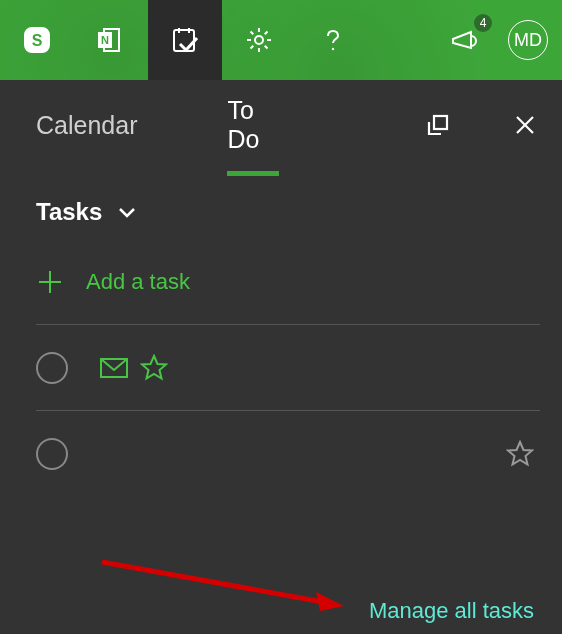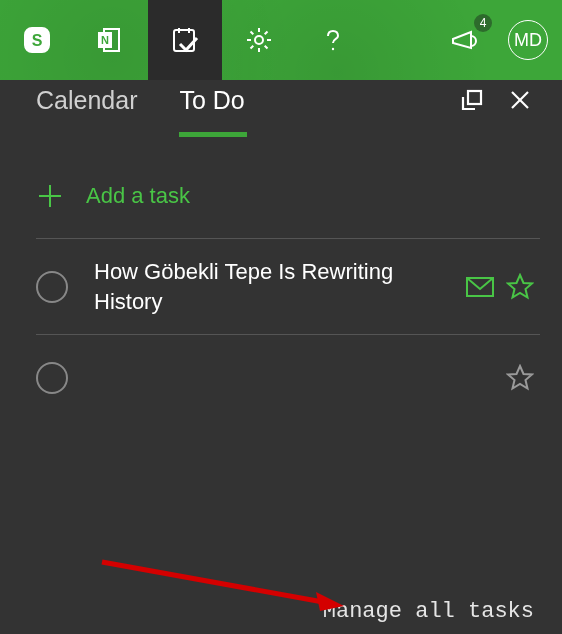--- a/index.html
+++ b/index.html
@@ -62,22 +62,23 @@
     top: 80px;
     left: 10px;
     right: 0;
     bottom: 0;
     background: #333333;
     color: #ffffff;
     padding: 0 22px 0 26px;
   }
   .tabs-row {
     display: flex;
-    align-items: flex-start;
+    align-items: center;
     height: 90px;
+    gap: 48px;
   }
   .tab {
     font-size: 25px;
     color: #d0d0d0;
     margin-right: 42px;
     cursor: pointer;
     position: relative;
     padding: 6px 0;
   }
   .tab.active {
@@ -158,24 +159,23 @@
     justify-content: center;
     cursor: pointer;
   }
   .row-icn svg { stroke: #49c546; fill: none; stroke-width: 2; }
   .row-icn.grey svg { stroke: #9a9a9a; }
 
   .manage-link {
     position: absolute;
     right: 28px;
     bottom: 10px;
-    color: #e5e5e5;
+    color: #5eead4;
     font-size: 22px;
     cursor: pointer;
-    font-family: Liberation Mono, monospace;
   }
 
   
   .arrow {
     position: absolute;
     left: 88px;
     bottom: 18px;
     pointer-events: none;
   }
 </style>
@@ -250,34 +250,39 @@
       </svg>
     </div>
     <div class="tabs-icn">
       <svg width="24" height="24" viewBox="0 0 24 24">
         <line x1="4" y1="4" x2="20" y2="20"></line>
         <line x1="20" y1="4" x2="4" y2="20"></line>
       </svg>
     </div>
   </div>
 
+  <div class="list-hdr">
+    <span>Tasks</span>
+    <svg width="22" height="22" viewBox="0 0 22 22">
+      <polyline points="4,8 11,15 18,8"></polyline>
+    </svg>
+  </div>
 
   <div class="add-row">
     <span class="plus">
       <svg width="28" height="28" viewBox="0 0 28 28">
         <line x1="14" y1="3" x2="14" y2="25"></line>
         <line x1="3" y1="14" x2="25" y2="14"></line>
       </svg>
     </span>
     <span>Add a task</span>
   </div>
 
   <div class="task-row">
     <div class="chk"></div>
-    <div class="task-title">How Göbekli Tepe Is Rewriting History</div>
     <div class="row-icn">
       <svg width="30" height="24" viewBox="0 0 30 24">
         <rect x="2" y="3" width="26" height="18"></rect>
         <polyline points="2,3 15,14 28,3"></polyline>
       </svg>
     </div>
     <div class="row-icn">
       <svg width="28" height="28" viewBox="0 0 28 28">
         <polygon points="14,2 17.5,10 26,10.5 19.5,16 21.5,24.5 14,20 6.5,24.5 8.5,16 2,10.5 10.5,10"></polygon>
       </svg>

